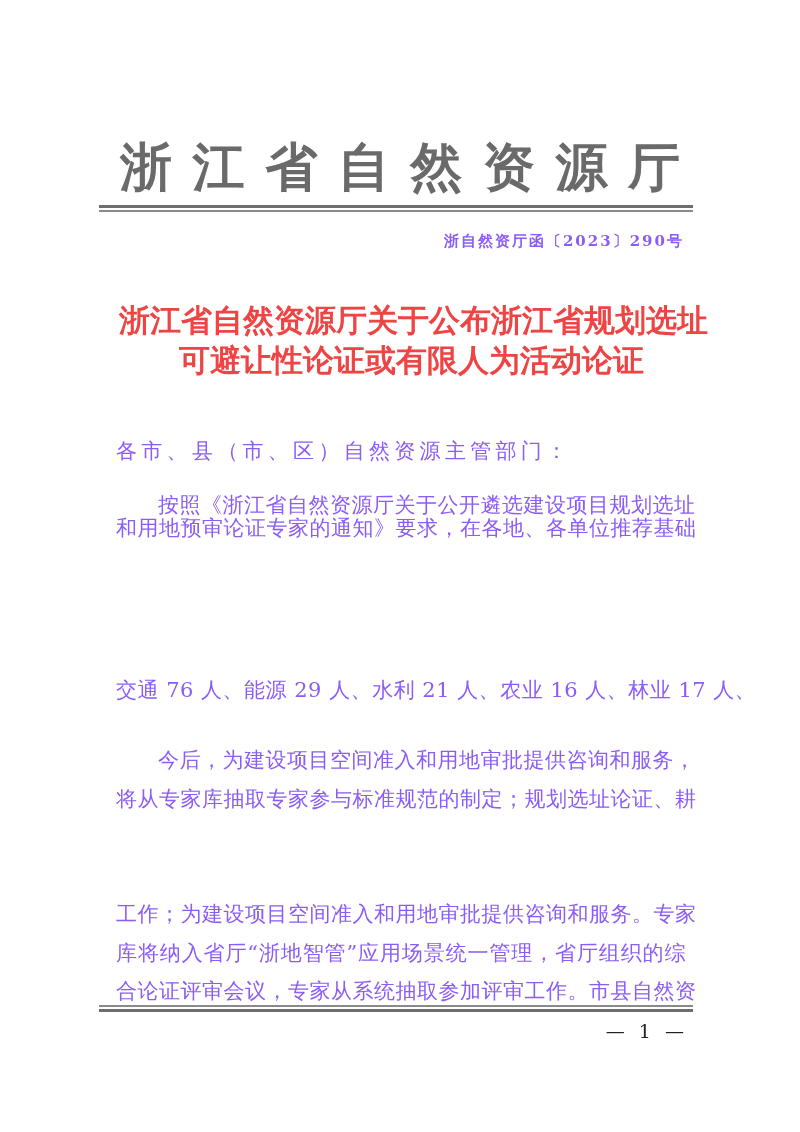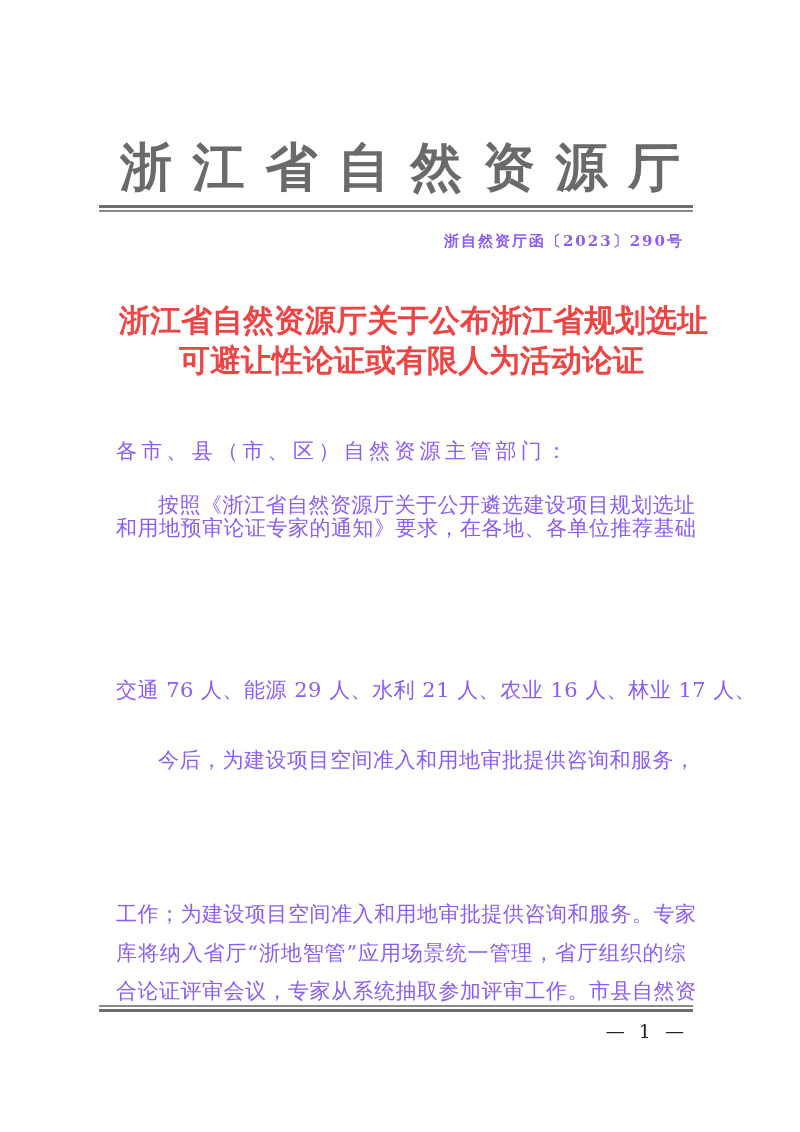--- a/index.html
+++ b/index.html
@@ -130,20 +130,21 @@
   <div class="title-line" style="left:119px; top:300px; width:566px;">浙江省自然资源厅关于公布浙江省规划选址</div>
   <div class="title-line" style="left:179px; top:340px; width:446px;">可避让性论证或有限人为活动论证</div>
 
   <div class="body-line ragged" style="top:438px; letter-spacing:4.3px;">各市、县（市、区）自然资源主管部门：</div>
 
   <div class="body-line indent" style="top:477px;margin-top:15px;">按照《浙江省自然资源厅关于公开遴选建设项目规划选址</div>
   <div class="body-line" style="top:515px;">和用地预审论证专家的通知》要求，在各地、各单位推荐基础</div>
   <div class="body-line" style="top:652px;margin-top:25px;">交通 76 人、能源 29 人、水利 21 人、农业 16 人、林业 17 人、</div>
 
   <div class="body-line indent" style="top:747px;">今后，为建设项目空间准入和用地审批提供咨询和服务，</div>
+  <div class="body-line" style="top:786px;">将从专家库抽取专家参与标准规范的制定；规划选址论证、耕</div>
   <div class="body-line" style="top:901px;">工作；为建设项目空间准入和用地审批提供咨询和服务。专家</div>
   <div class="body-line" style="top:940px;">库将纳入省厅“浙地智管”应用场景统一管理，省厅组织的综</div>
   <div class="body-line" style="top:978px;">合论证评审会议，专家从系统抽取参加评审工作。市县自然资</div>
 
   <div class="rule thin" style="top:1005px;"></div>
   <div class="rule thick" style="top:1009px;"></div>
 
   <div class="page-number">— 1 —</div>
 </div>
 

